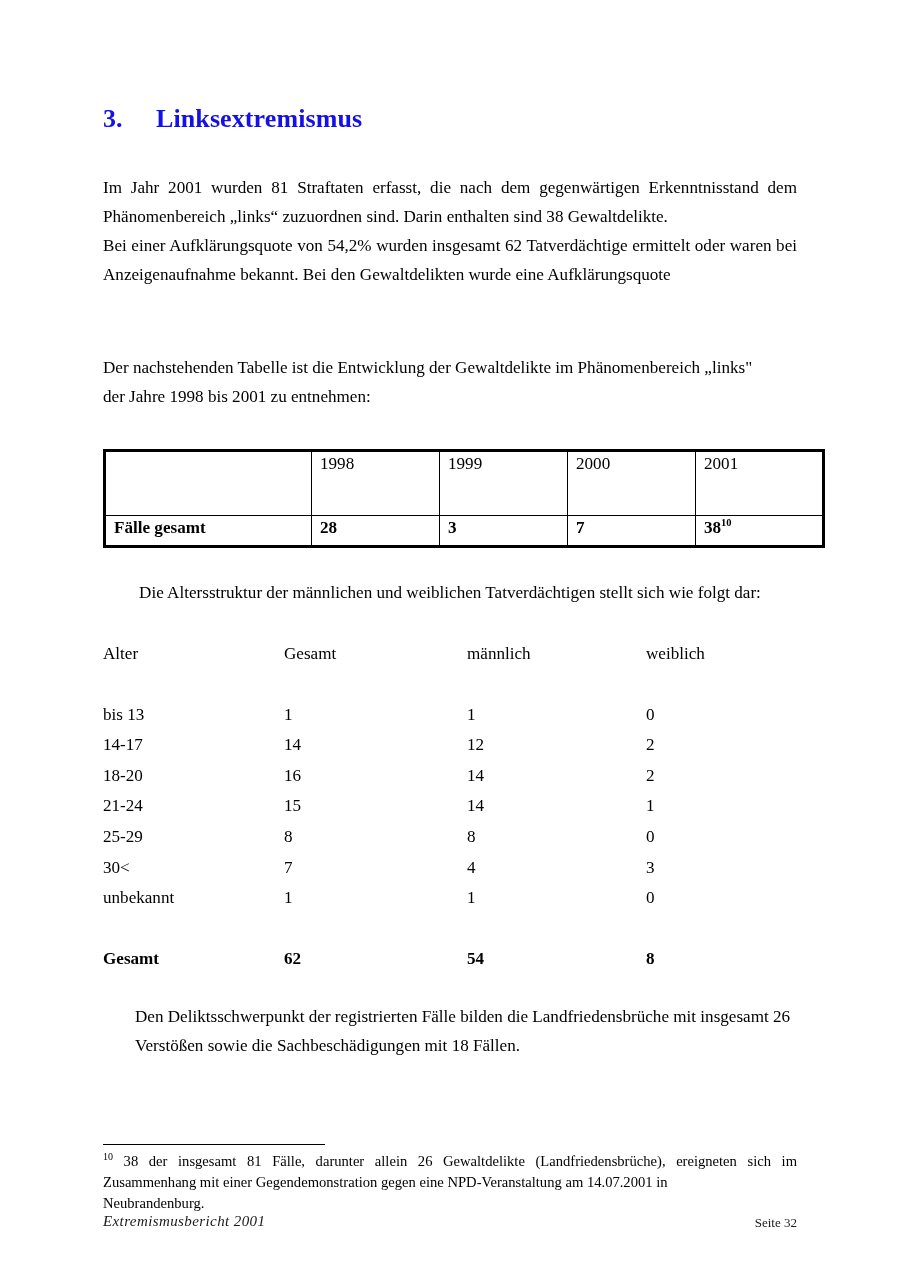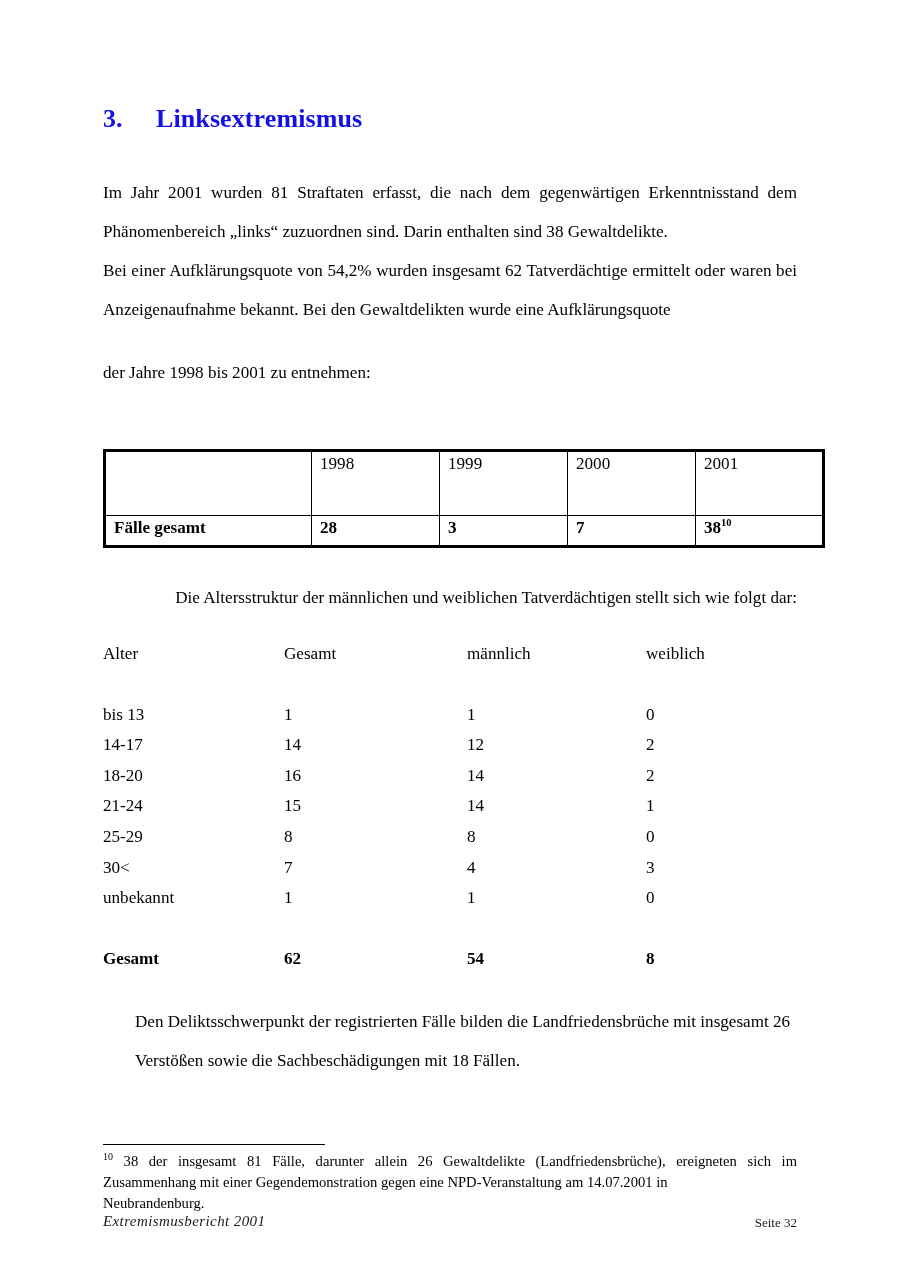--- a/index.html
+++ b/index.html
@@ -49,26 +49,26 @@
     display: inline-block;
     width: 53px;
   }
 
   
   .para {
     position: absolute;
     left: 0;
     width: 694px;
     font-size: 17.1px;
-    line-height: 39px;
+    line-height: 29px;
     text-align: justify;
     text-justify: inter-word;
   }
   .para.nojust {
-    text-align: right;
+    text-align: center;
   }
   .para .lastline {
     display: block;
   }
 
   #para-intro   { top: 173px; }
   #para-table-lead { top: 353px; }
   #para-age-lead { top: 578px; }
   #para-delikt  { top: 1002px; margin-left: 32px; }
 
@@ -197,20 +197,21 @@
     <h1 class="chapter-heading">
       <span class="num">3.</span><span>Linksextremismus</span>
     </h1>
 
     <div class="para" id="para-intro">
       <span>Im Jahr 2001 wurden 81 Straftaten erfasst, die nach dem gegenwärtigen Erkenntnisstand dem Phänomenbereich „links“ zuzuordnen sind. Darin enthalten sind 38 Gewaltdelikte.</span>
       <span class="lastline">Bei einer Aufklärungsquote von 54,2% wurden insgesamt 62 Tatverdächtige ermittelt oder waren bei Anzeigenaufnahme bekannt. Bei den Gewaltdelikten wurde eine Aufklärungsquote</span>
     </div>
 
     <div class="para" id="para-table-lead">
+      <span>Der nachstehenden Tabelle ist die Entwicklung der Gewaltdelikte im Phänomenbereich „links"</span>
       <span class="lastline">der Jahre 1998 bis 2001 zu entnehmen:</span>
     </div>
 
     <table class="years-table">
       <colgroup>
         <col class="c-label">
         <col class="c-year">
         <col class="c-year">
         <col class="c-year">
         <col class="c-year">

